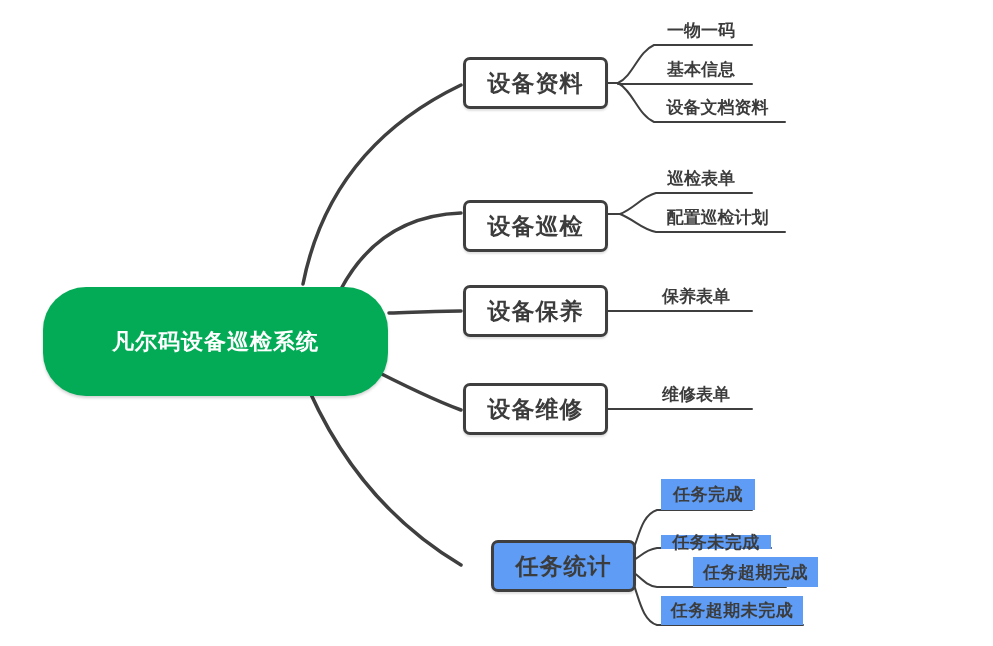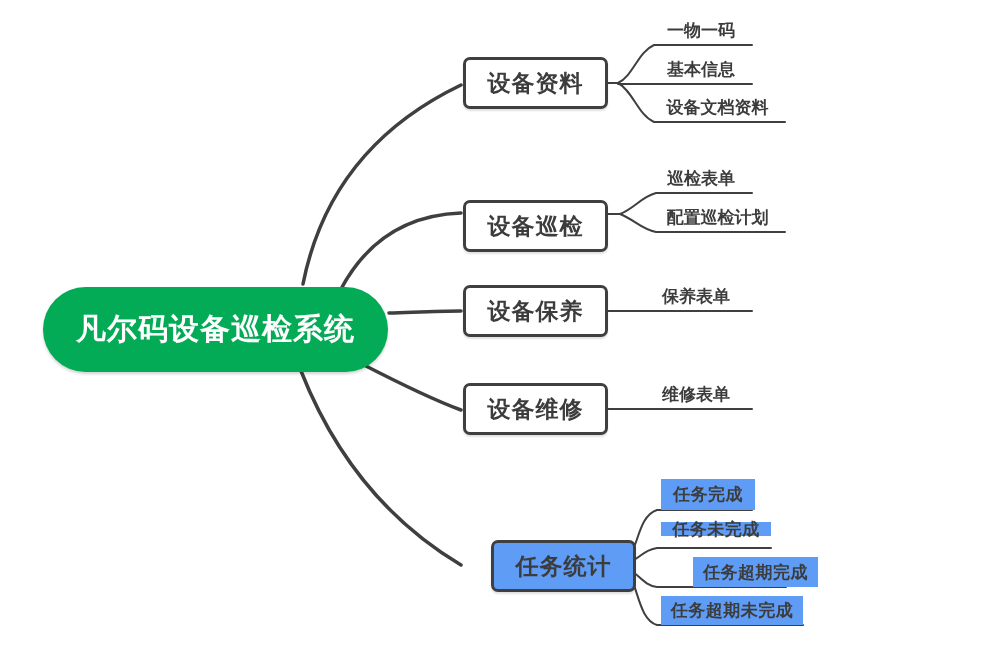--- a/index.html
+++ b/index.html
@@ -17,26 +17,26 @@
     width:993px;height:646px;
     background:#fff;
     overflow:hidden;
   }
   svg.connectors{position:absolute;left:0;top:0;width:993px;height:646px;}
   .edge{stroke:var(--line);fill:none;stroke-linecap:round;}
   .edge-main{stroke-width:3.5;}
   .edge-sub{stroke-width:2;}
 
   .root-node{
-    position:absolute;left:43px;top:287px;width:345px;height:85px;
+    position:absolute;left:43px;top:287px;width:345px;height:109px;
     background:var(--root-fill);
     border-radius:43px;
     display:flex;align-items:center;justify-content:center;
     color:var(--root-text);
-    font-size:30px;font-weight:bold;
+    font-size:22px;font-weight:bold;
     letter-spacing:1px;
     box-shadow:0 2px 3px rgba(0,0,0,0.18);
   }
   .branch-node{
     position:absolute;left:463px;width:145px;height:52px;
     box-sizing:border-box;
     background:var(--node-fill);
     border:3px solid var(--line);
     border-radius:7px;
     display:flex;align-items:center;justify-content:center;
@@ -121,17 +121,17 @@
   <div class="leaf-label" style="left:650px;top:99px;width:135px;">设备文档资料</div>
 
   <div class="leaf-label" style="left:650px;top:170px;width:102px;">巡检表单</div>
   <div class="leaf-label" style="left:650px;top:209px;width:135px;">配置巡检计划</div>
 
   <div class="leaf-label" style="left:640px;top:288px;width:112px;">保养表单</div>
 
   <div class="leaf-label" style="left:640px;top:386px;width:112px;">维修表单</div>
 
   <div class="leaf-box" style="left:661px;top:479px;width:94px;height:31px;">任务完成</div>
-  <div class="leaf-box" style="left:661px;top:522px;width:110px;height:14px;">任务未完成</div>
+  <div class="leaf-box" style="left:661px;top:535px;width:110px;height:14px;">任务未完成</div>
   <div class="leaf-box" style="left:693px;top:557px;width:125px;height:30px;">任务超期完成</div>
   <div class="leaf-box" style="left:661px;top:596px;width:142px;height:29px;">任务超期未完成</div>
 
 </div>
 
 </body></html>

